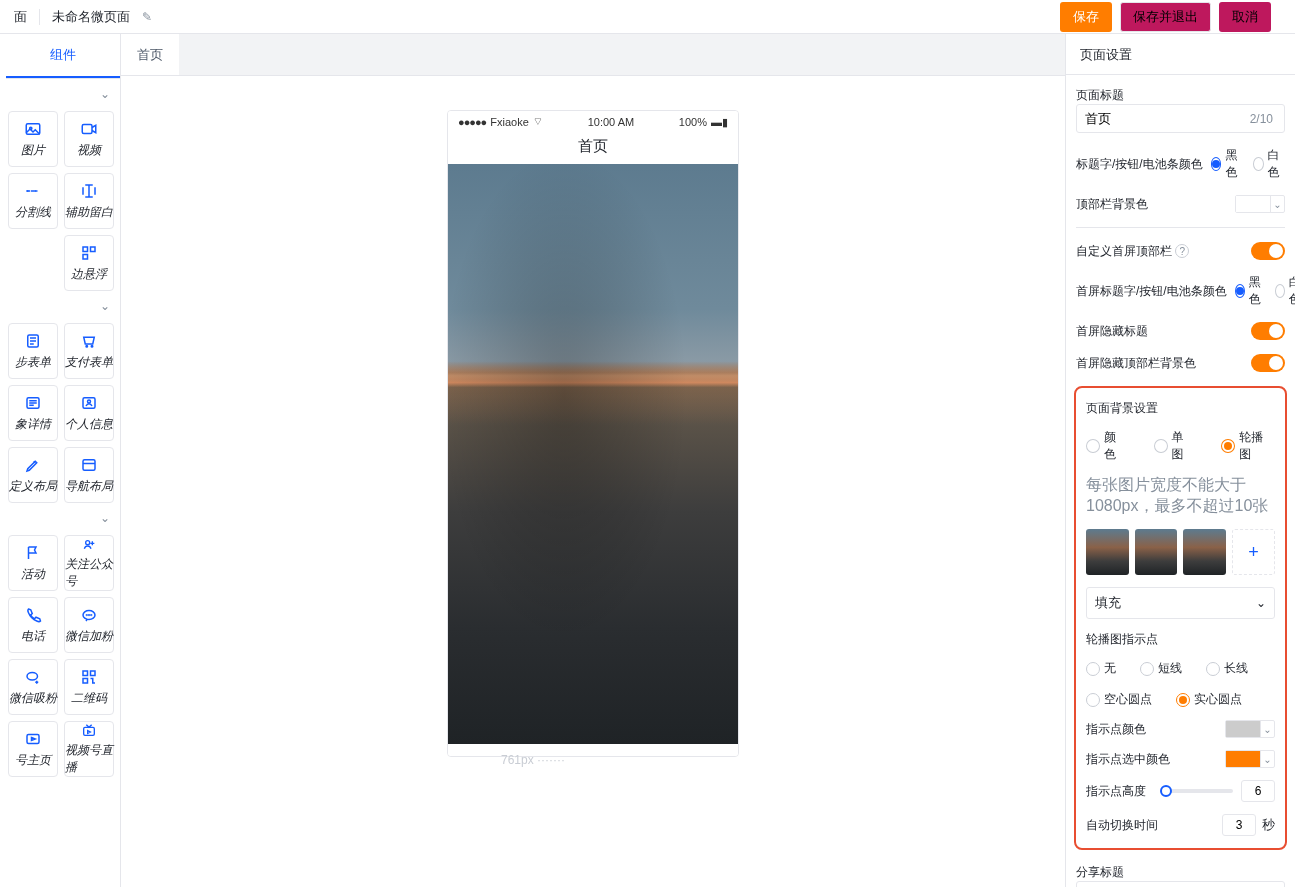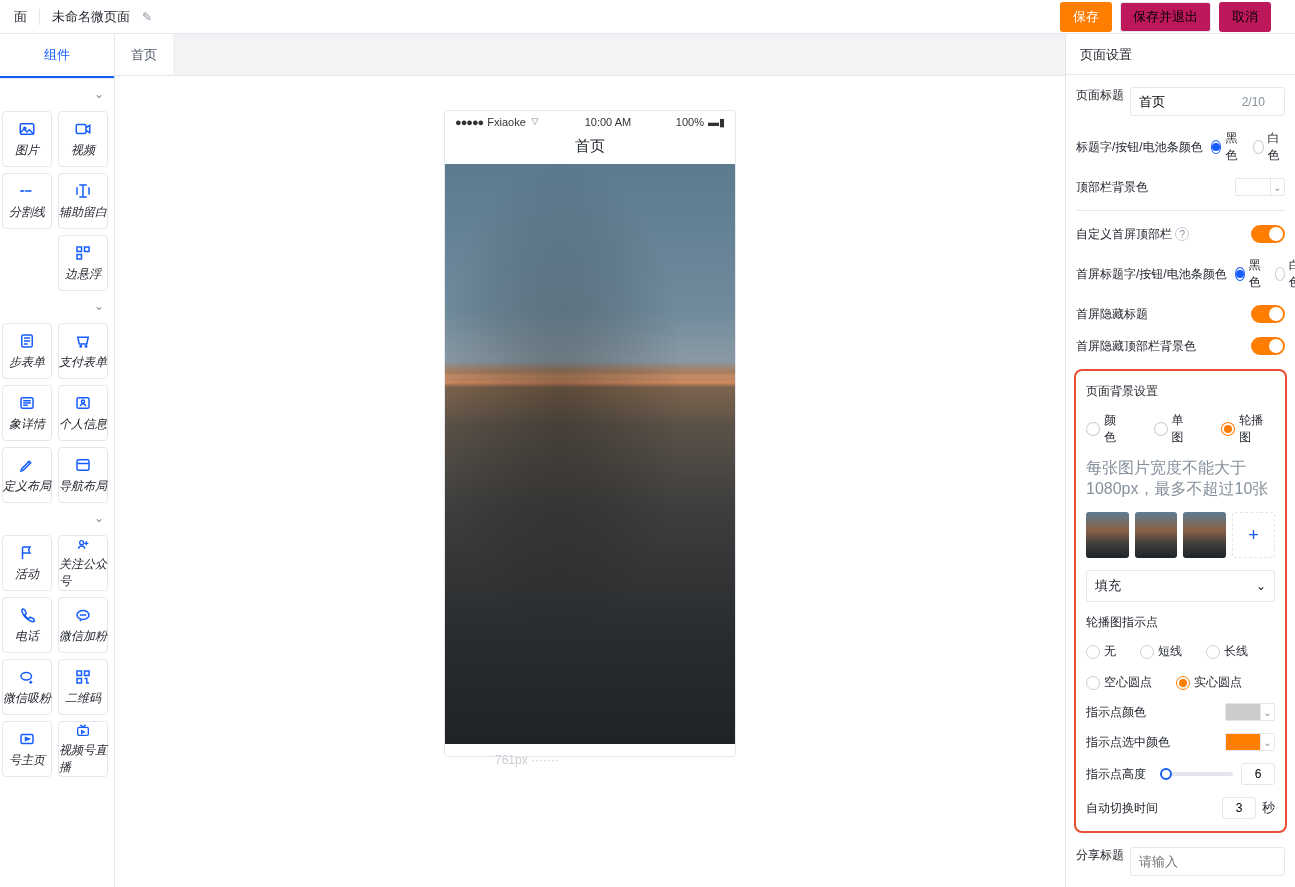--- a/index.html
+++ b/index.html
@@ -18,21 +18,21 @@
 .header{display:flex;align-items:center;height:34px;border-bottom:1px solid var(--border);padding:0 24px 0 0;}
 .header-left{display:flex;align-items:center;gap:12px;padding-left:14px;}
 .header-left .sep{width:1px;height:16px;background:var(--border);}
 .edit-icon{color:#86909c;font-size:12px;}
 .header-right{margin-left:auto;display:flex;align-items:center;gap:8px;}
 .btn{padding:5px 12px;border-radius:3px;font-size:13px;border:1px solid transparent;cursor:pointer;background:#be185d;}
 .btn-primary{background:var(--orange);color:#fff;}
 .btn-default{border-color:var(--border);}
 
 .main{display:flex;height:calc(100vh - 34px);}
-.sidebar{width:115px;border-right:1px solid var(--border);display:flex;flex-direction:column;overflow-y:auto;}
+.sidebar{width:115px;border-right:1px solid var(--border);display:flex;flex-direction:column;overflow-y:auto;margin-left:6px;}
 .sidebar::-webkit-scrollbar{width:0;}
 .side-tabs{display:flex;border-bottom:1px solid var(--border);}
 .side-tab{flex:1;text-align:center;padding:12px 0;cursor:pointer;border-bottom:2px solid transparent;}
 .side-tab.active{color:var(--primary);border-bottom-color:var(--primary);}
 .side-section{padding:0;}
 .side-section-head{display:flex;align-items:center;justify-content:flex-end;padding:8px 10px;color:#86909c;cursor:pointer;}
 .chev{font-size:12px;}
 .comp-grid{display:flex;flex-wrap:wrap;padding:2px 6px 0 0;gap:6px;justify-content:flex-end;}
 .comp-item{width:50px;height:56px;border:1px solid var(--border);border-radius:4px;display:flex;flex-direction:column;align-items:center;justify-content:center;gap:4px;cursor:pointer;color:var(--primary);font-style:italic;}
 .comp-item.leftcut{margin-left:-10px;}
@@ -54,26 +54,26 @@
 .phone-image::after{content:"";position:absolute;inset:0;background:
   radial-gradient(ellipse at 40% 40%, rgba(0,0,0,.25) 0%, transparent 50%),
   linear-gradient(180deg, transparent 0%, transparent 34%, rgba(255,200,150,.35) 36.5%, rgba(120,80,50,.3) 38.5%, transparent 45%);
 }
 .phone-bottom{height:12px;background:#fff;}
 
 .panel{width:230px;border-left:1px solid var(--border);overflow-y:auto;padding-bottom:30px;}
 .panel::-webkit-scrollbar{width:0;}
 .panel-head{padding:12px 14px 10px;border-bottom:1px solid var(--border);font-size:13px;}
 .panel-body{padding:12px 10px;display:flex;flex-direction:column;gap:14px;}
-.field{display:flex;flex-direction:row;gap:6px;}
+.field{display:flex;flex-direction:column;}
 .field-row{display:flex;align-items:center;justify-content:space-between;gap:8px;}
 .field-label{font-size:12px;color:var(--text);white-space:nowrap;}
 .input-wrap{position:relative;}
 .input{width:100%;border:1px solid var(--border);border-radius:3px;padding:6px 8px;font-size:13px;}
-.input-count{position:absolute;right:20px;top:50%;transform:translateY(-50%);color:var(--text-secondary);font-size:12px;}
+.input-count{position:absolute;right:12px;top:50%;transform:translateY(-50%);color:var(--text-secondary);font-size:12px;}
 .radio-group{display:flex;gap:10px;align-items:center;}
 .radio{display:flex;align-items:center;gap:4px;font-size:12px;cursor:pointer;}
 .radio .dot{width:14px;height:14px;border-radius:50%;border:1px solid #c9cdd4;display:inline-flex;align-items:center;justify-content:center;}
 .radio.checked .dot{border-color:var(--primary);}
 .radio.checked .dot::after{content:"";width:8px;height:8px;border-radius:50%;background:var(--primary);}
 .radio.checked-orange .dot{border-color:var(--orange);}
 .radio.checked-orange .dot::after{content:"";width:8px;height:8px;border-radius:50%;background:var(--orange);}
 .color-picker{width:50px;height:18px;border:1px solid var(--border);border-radius:2px;display:flex;}
 .color-picker .sw{flex:1;}
 .color-picker .arr{width:14px;display:flex;align-items:center;justify-content:center;border-left:1px solid var(--border);color:#86909c;font-size:10px;}

